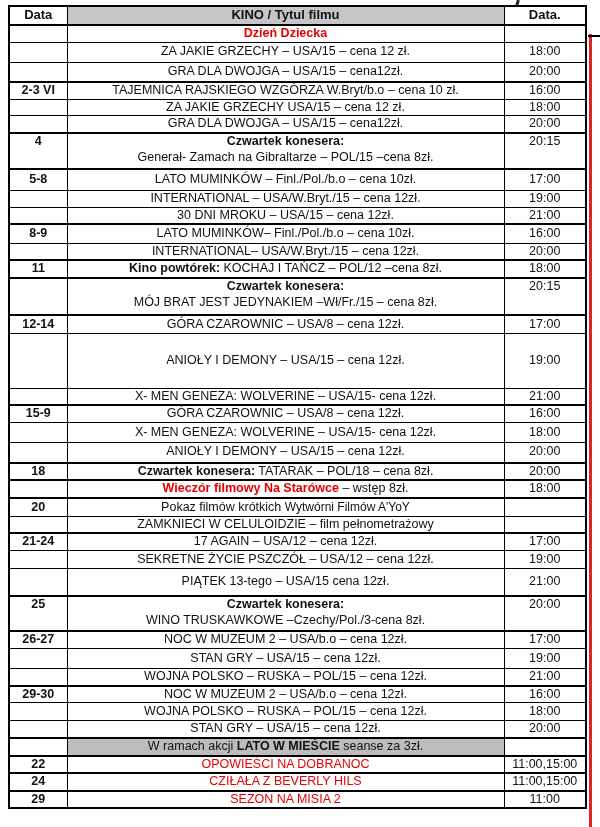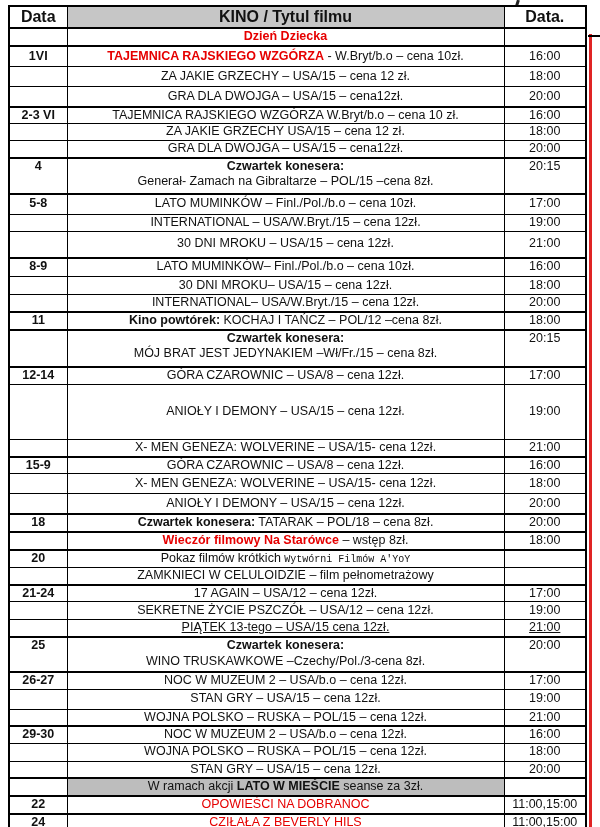--- a/index.html
+++ b/index.html
@@ -21,33 +21,33 @@
   .sched th,.sched td{
     border:1px solid #000;
     padding:0 2px;
     text-align:center;
     font-size:12.5px;
     line-height:1.25;
     overflow:hidden;
     vertical-align:middle;
   }
   .sched th{
-    font-weight:bold;font-size:16px;height:17px;
+    font-weight:bold;font-size:13px;height:17px;
     border-bottom-width:2px;background:#fff;text-align:center;
   }
   .sched th.c-kino{background:var(--gray-header);}
   tr.group td{border-top-width:2px;}
   tr.multi td{vertical-align:top;}
   td.date{font-weight:bold;}
   td.time{white-space:nowrap;}
   td.bg-gray{background:var(--gray-band);}
   .s-b{font-weight:bold;}
   .s-rb{color:var(--red);font-weight:bold;}
   .s-r{color:var(--red);}
-  .s-serif{font-family:Liberation Mono, monospace;font-size:10px;}
+  .s-serif{font-family:Liberation Sans, sans-serif;font-size:12px;}
   .line{min-height:14px;}
   .red-line{
     position:absolute;left:589px;top:34px;width:3px;height:793px;
     background:var(--red-line);
   }
   .tick{position:absolute;left:588px;top:35px;width:12px;height:2px;background:#000;}
   .artifact{position:absolute;left:516px;top:0;width:3px;height:6px;background:#222;transform:rotate(18deg);}
 </style>
 </head>
 <body>
@@ -70,27 +70,20 @@
     </tr>
   </thead>
   <tbody>
       <tr style="height: 16px;">
         <td class="date"></td>
         <td class="title">
           <div class="line"><span class="s-rb">Dzień Dziecka</span></div>
         </td>
         <td class="time"></td>
       </tr>
-      <tr class="group" style="height: 21px;">
-        <td class="date">1VI</td>
-        <td class="title">
-          <div class="line"><span class="s-rb">TAJEMNICA RAJSKIEGO WZGÓRZA</span><span> - W.Bryt/b.o – cena 10zł.</span></div>
-        </td>
-        <td class="time">16:00</td>
-      </tr>
       <tr style="height: 20px;">
         <td class="date"></td>
         <td class="title">
           <div class="line"><span>ZA JAKIE GRZECHY – USA/15 – cena 12 zł.</span></div>
         </td>
         <td class="time">18:00</td>
       </tr>
       <tr style="height: 20px;">
         <td class="date"></td>
         <td class="title">
@@ -134,41 +127,34 @@
         </td>
         <td class="time">17:00</td>
       </tr>
       <tr style="height: 17px;">
         <td class="date"></td>
         <td class="title">
           <div class="line"><span>INTERNATIONAL – USA/W.Bryt./15 – cena 12zł.</span></div>
         </td>
         <td class="time">19:00</td>
       </tr>
-      <tr style="height: 26px;">
+      <tr style="height: 17px;">
         <td class="date"></td>
         <td class="title">
           <div class="line"><span>30 DNI MROKU – USA/15 – cena 12zł.</span></div>
         </td>
         <td class="time">21:00</td>
       </tr>
       <tr class="group" style="height: 19px;">
         <td class="date">8-9</td>
         <td class="title">
           <div class="line"><span>LATO MUMINKÓW– Finl./Pol./b.o – cena 10zł.</span></div>
         </td>
         <td class="time">16:00</td>
       </tr>
-      <tr style="height: 18px;">
-        <td class="date"></td>
-        <td class="title">
-          <div class="line"><span>30 DNI MROKU– USA/15 – cena 12zł.</span></div>
-        </td>
-        <td class="time">18:00</td>
-      </tr>
       <tr style="height: 17px;">
         <td class="date"></td>
         <td class="title">
           <div class="line"><span>INTERNATIONAL– USA/W.Bryt./15 – cena 12zł.</span></div>
         </td>
         <td class="time">20:00</td>
       </tr>
       <tr class="group" style="height: 18px;">
         <td class="date">11</td>
         <td class="title">
@@ -261,21 +247,21 @@
         </td>
         <td class="time">17:00</td>
       </tr>
       <tr style="height: 18px;">
         <td class="date"></td>
         <td class="title">
           <div class="line"><span>SEKRETNE ŻYCIE PSZCZÓŁ – USA/12 – cena 12zł.</span></div>
         </td>
         <td class="time">19:00</td>
       </tr>
-      <tr style="height: 17px; text-decoration: underline;">
+      <tr style="height: 28px;">
         <td class="date"></td>
         <td class="title">
           <div class="line"><span>PIĄTEK 13-tego  – USA/15 cena 12zł.</span></div>
         </td>
         <td class="time">21:00</td>
       </tr>
       <tr class="group multi" style="height: 35px;">
         <td class="date">25</td>
         <td class="title">
           <div class="line"><span class="s-b">Czwartek konesera:</span></div>

